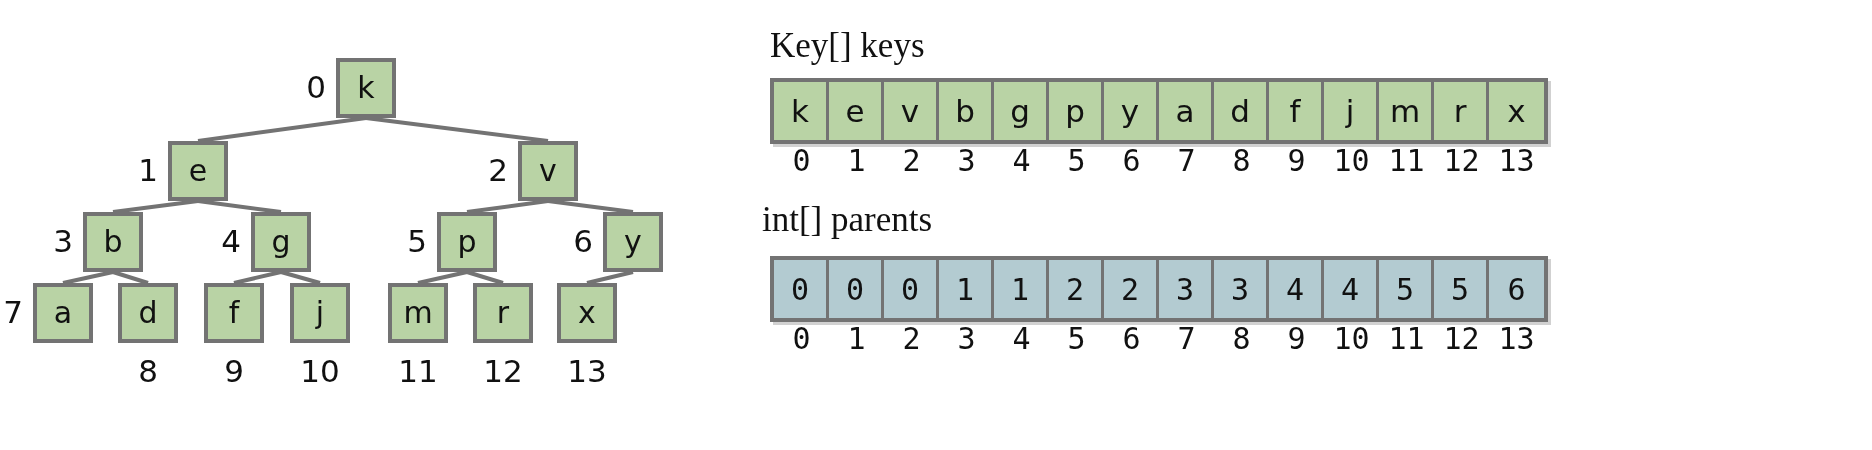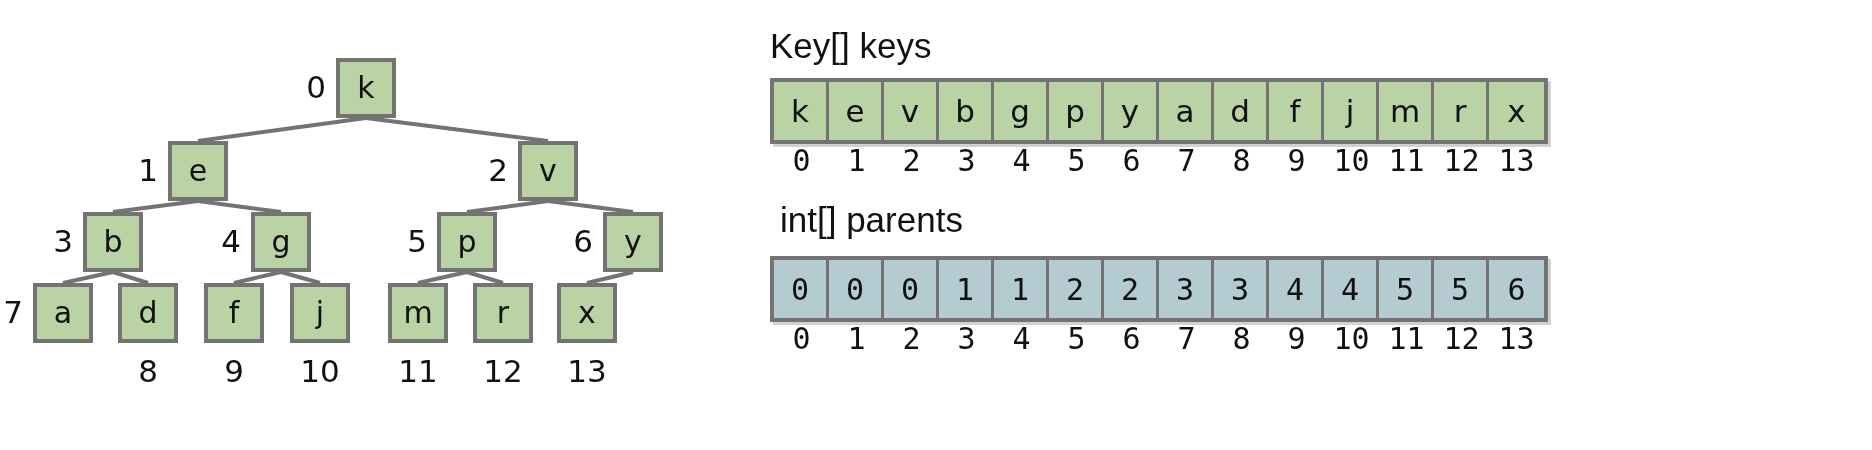--- a/index.html
+++ b/index.html
@@ -37,21 +37,21 @@
     white-space:nowrap;
   }
   .tree-index.left{text-align:right;}
   .tree-index.below{text-align:center;}
 
   
   #arrays-panel{position:absolute;left:760px;top:0;width:1112px;height:450px;}
 
   .array-title{
     position:absolute;
-    font-family:Liberation Sans, sans-serif;
+    font-family:Liberation Serif, serif;
     font-size:35px;
     color:#111;
     letter-spacing:0px;
     white-space:nowrap;
   }
   .array-row{
     position:absolute;
     display:flex;
     box-sizing:border-box;
     border:4px solid #737373;
@@ -192,21 +192,21 @@
         <div class="index-cell">6</div>
         <div class="index-cell">7</div>
         <div class="index-cell">8</div>
         <div class="index-cell">9</div>
         <div class="index-cell">10</div>
         <div class="index-cell">11</div>
         <div class="index-cell">12</div>
         <div class="index-cell">13</div>
       </div>
 
-    <div class="array-title" style="left:20px;top:200px;">int[] parents</div>
+    <div class="array-title" style="left:2px;top:200px;">int[] parents</div>
     <div class="array-row parents" id="parents-row" style="left:10px;top:256px;">
         <div class="array-cell">0</div>
         <div class="array-cell">0</div>
         <div class="array-cell">0</div>
         <div class="array-cell">1</div>
         <div class="array-cell">1</div>
         <div class="array-cell">2</div>
         <div class="array-cell">2</div>
         <div class="array-cell">3</div>
         <div class="array-cell">3</div>

